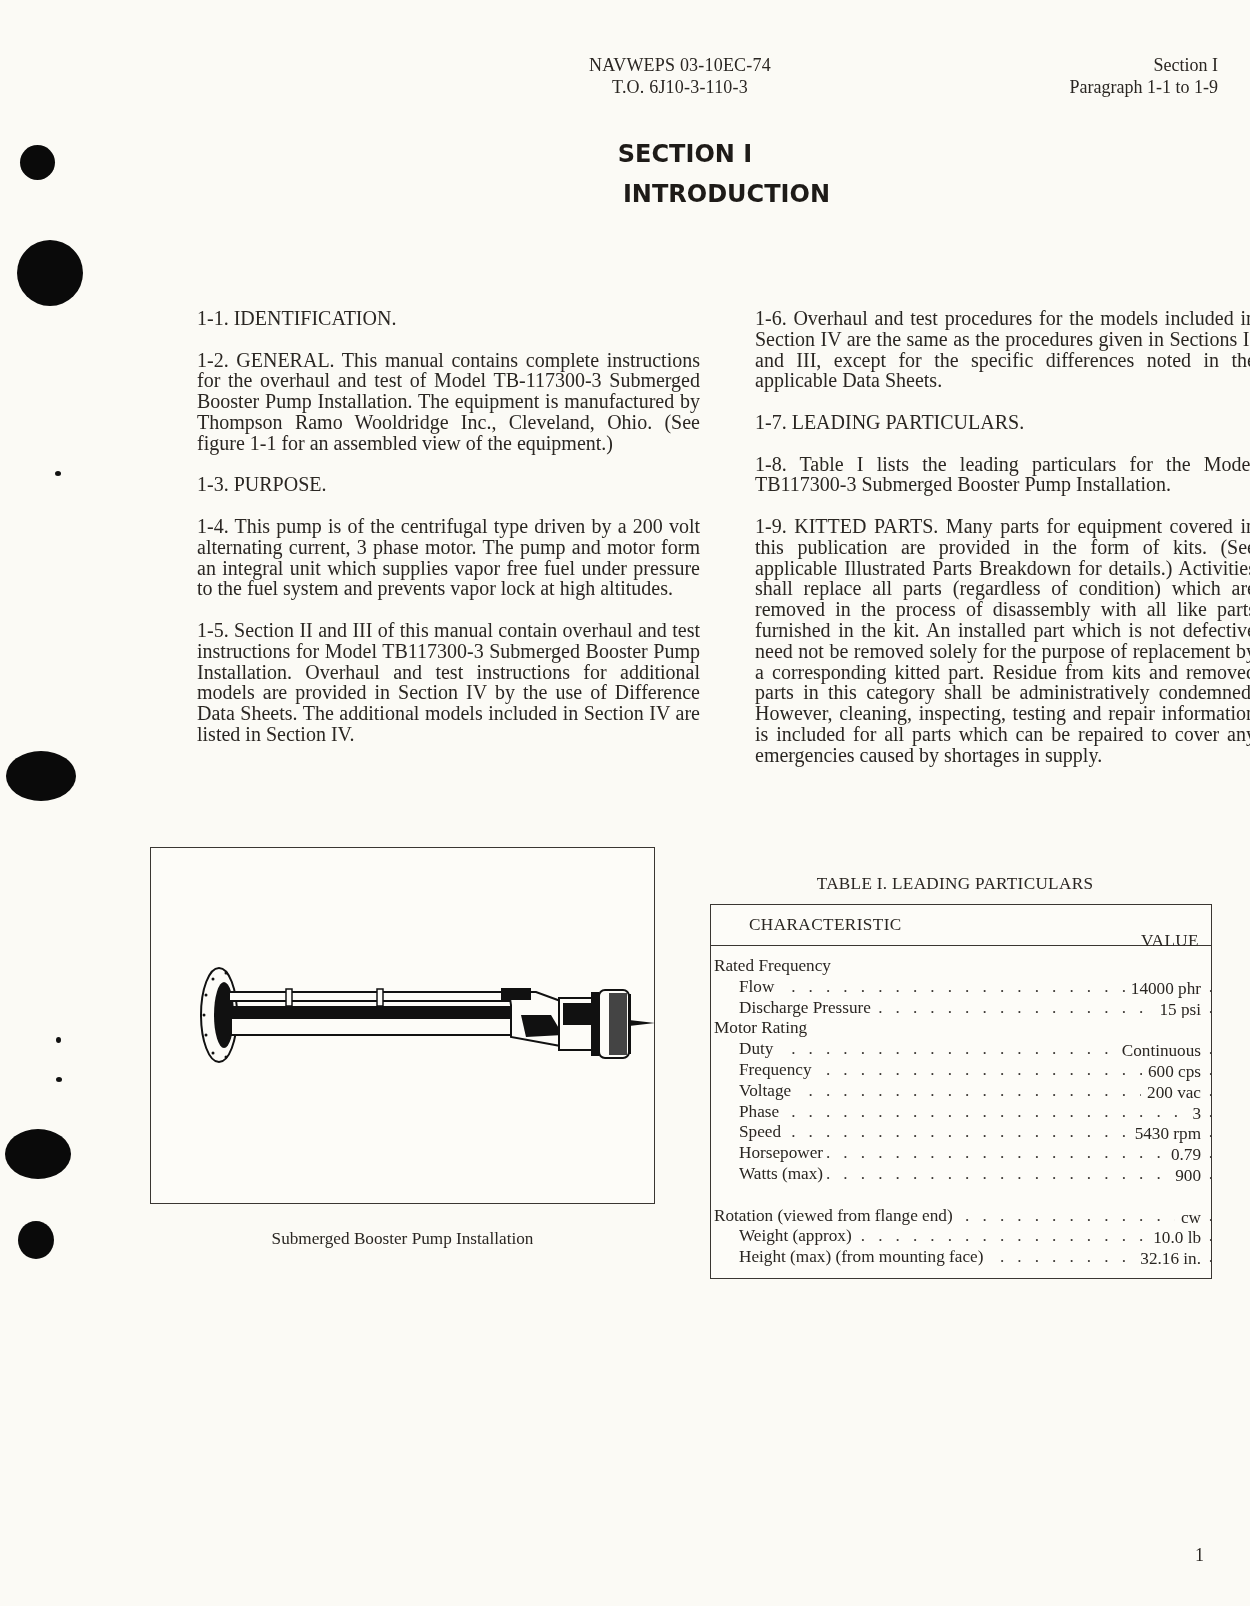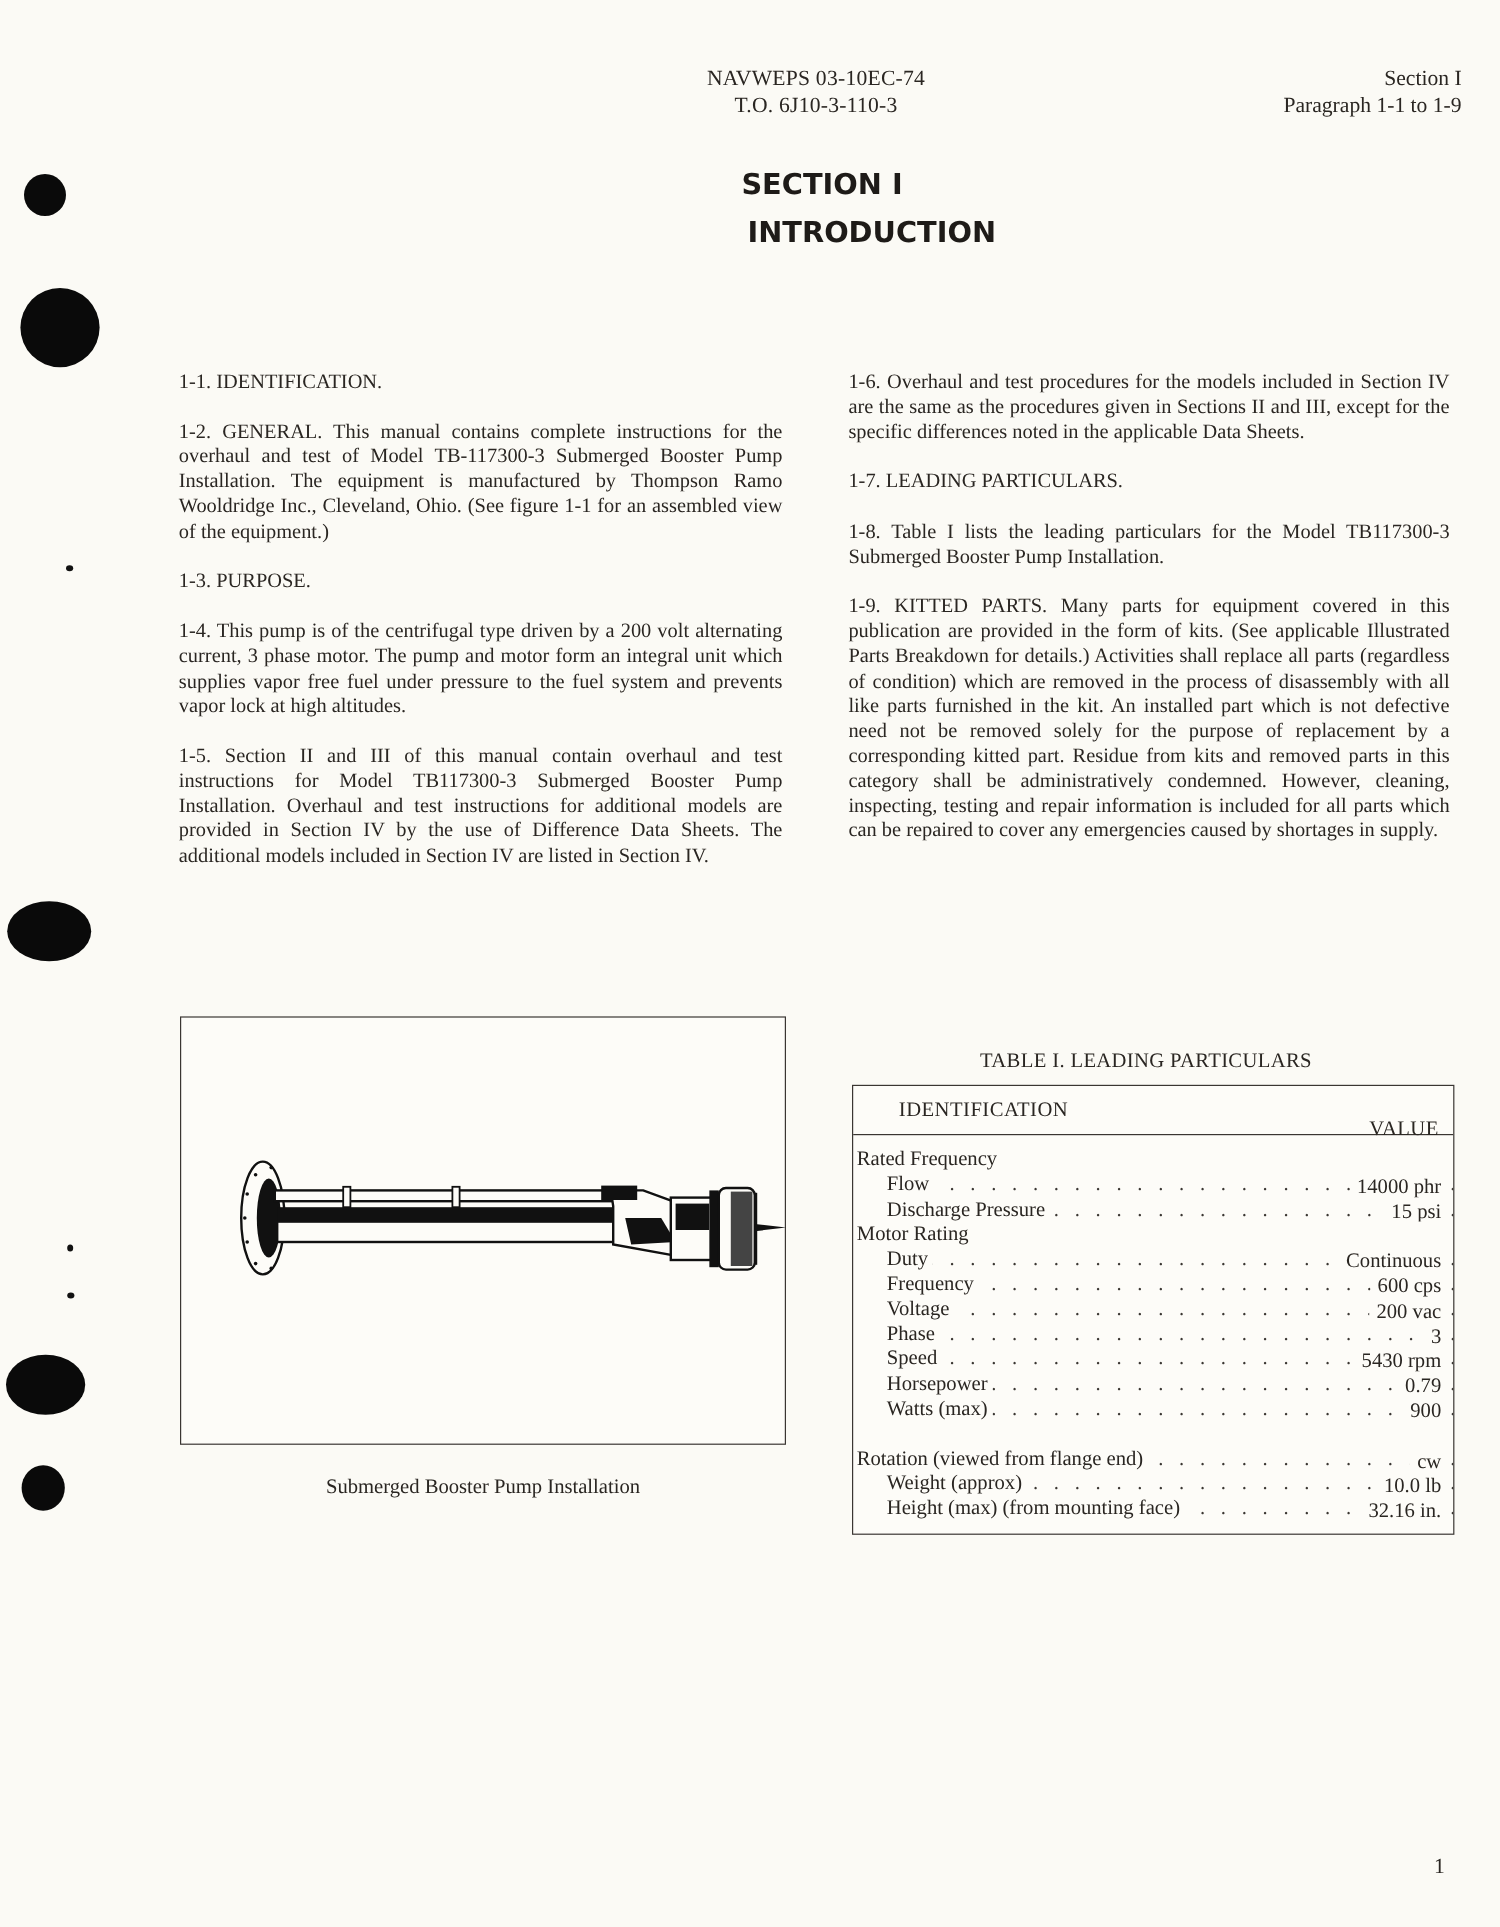--- a/index.html
+++ b/index.html
@@ -12,21 +12,21 @@
     .punch { position: absolute; background: #0a0a0a; border-radius: 50%; }
     .speck { position: absolute; background: #111; border-radius: 50%; }
 
     .hdr-left { position: absolute; left: 560px; top: 54px; width: 240px; text-align: center; font-size: 18px; line-height: 22px; letter-spacing: 0.2px; }
     .hdr-right { position: absolute; right: 32px; top: 54px; text-align: right; font-size: 18px; line-height: 22px; }
 
     .sec-title { position: absolute; left: 540px; width: 290px; text-align: center; font-family: "DejaVu Sans", "Liberation Sans", sans-serif; font-weight: bold; font-size: 24px; color: #1e1b18; }
     .sec-title.t1 { top: 140px; }
     .sec-title.t2 { top: 180px; text-align: right; }
 
-    .col { position: absolute; font-size: 17px; line-height: 20.8px; }
+    .col { position: absolute; font-size: 20px; line-height: 20.8px; margin-left: 48px; }
     .col.left { left: 149px; width: 503px; }
     .col.right { left: 707px; width: 501px; }
     .para { text-align: justify; margin: 0 0 20.8px 0; }
 
     .fig-box { position: absolute; left: 150px; top: 847px; width: 505px; height: 357px; border: 1.5px solid #3a3632; box-sizing: border-box; background: #fdfcf8; }
     .fig-box svg { position: absolute; left: 40px; top: 117px; }
     .fig-caption { position: absolute; left: 150px; top: 1229px; width: 505px; text-align: center; font-size: 17.2px; line-height: 20.8px; }
 
     .table-title { position: absolute; left: 710px; width: 490px; top: 874px; text-align: center; font-size: 17.2px; letter-spacing: 0.3px; }
     .ptable { position: absolute; left: 710px; top: 904px; width: 502px; height: 375px; border: 1.5px solid #3a3632; box-sizing: border-box; font-size: 17.2px; }
@@ -121,21 +121,21 @@
     <polygon points="38,55 64,58 38,61" fill="#111"></polygon>
   </svg>
 </div>
 <div class="fig-caption">
   <div>Submerged Booster Pump Installation</div>
 </div>
 
 <div class="table-title">TABLE I.  LEADING PARTICULARS</div>
 <div class="ptable">
   <div class="thead">
-    <span class="c1">IDENTIFICATION</span>
+    <span class="c1">CHARACTERISTIC</span>
     <span class="c2">VALUE</span>
   </div>
   <div class="tbody" id="tbody">
       <div class="row group"><span class="lbl">Rated Frequency</span></div>
       <div class="row item"><span class="lbl">Flow</span><span class="dots">. . . . . . . . . . . . . . . . . . . . . . . . . . . . . . . . . . . . . . . . . . . . . . . . . . . . . . . . . . . . </span><span class="val">14000 phr</span></div>
       <div class="row item"><span class="lbl">Discharge Pressure</span><span class="dots">. . . . . . . . . . . . . . . . . . . . . . . . . . . . . . . . . . . . . . . . . . . . . . . . . . . . . . . . . . . . </span><span class="val">15 psi</span></div>
       <div class="row group"><span class="lbl">Motor Rating</span></div>
       <div class="row item"><span class="lbl">Duty</span><span class="dots">. . . . . . . . . . . . . . . . . . . . . . . . . . . . . . . . . . . . . . . . . . . . . . . . . . . . . . . . . . . . </span><span class="val">Continuous</span></div>
       <div class="row item"><span class="lbl">Frequency</span><span class="dots">. . . . . . . . . . . . . . . . . . . . . . . . . . . . . . . . . . . . . . . . . . . . . . . . . . . . . . . . . . . . </span><span class="val">600 cps</span></div>
       <div class="row item"><span class="lbl">Voltage</span><span class="dots">. . . . . . . . . . . . . . . . . . . . . . . . . . . . . . . . . . . . . . . . . . . . . . . . . . . . . . . . . . . . </span><span class="val">200 vac</span></div>

